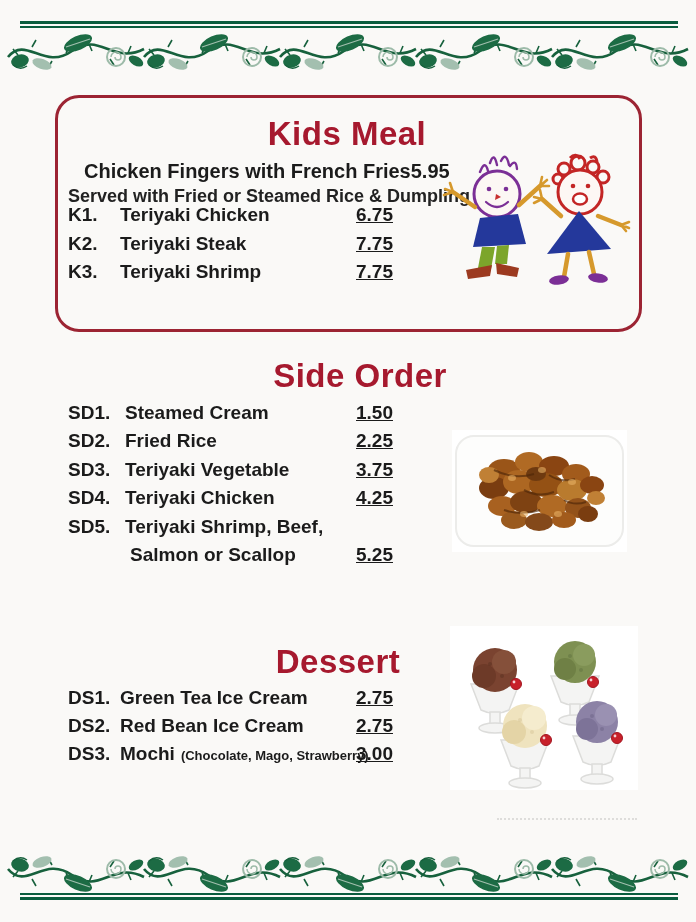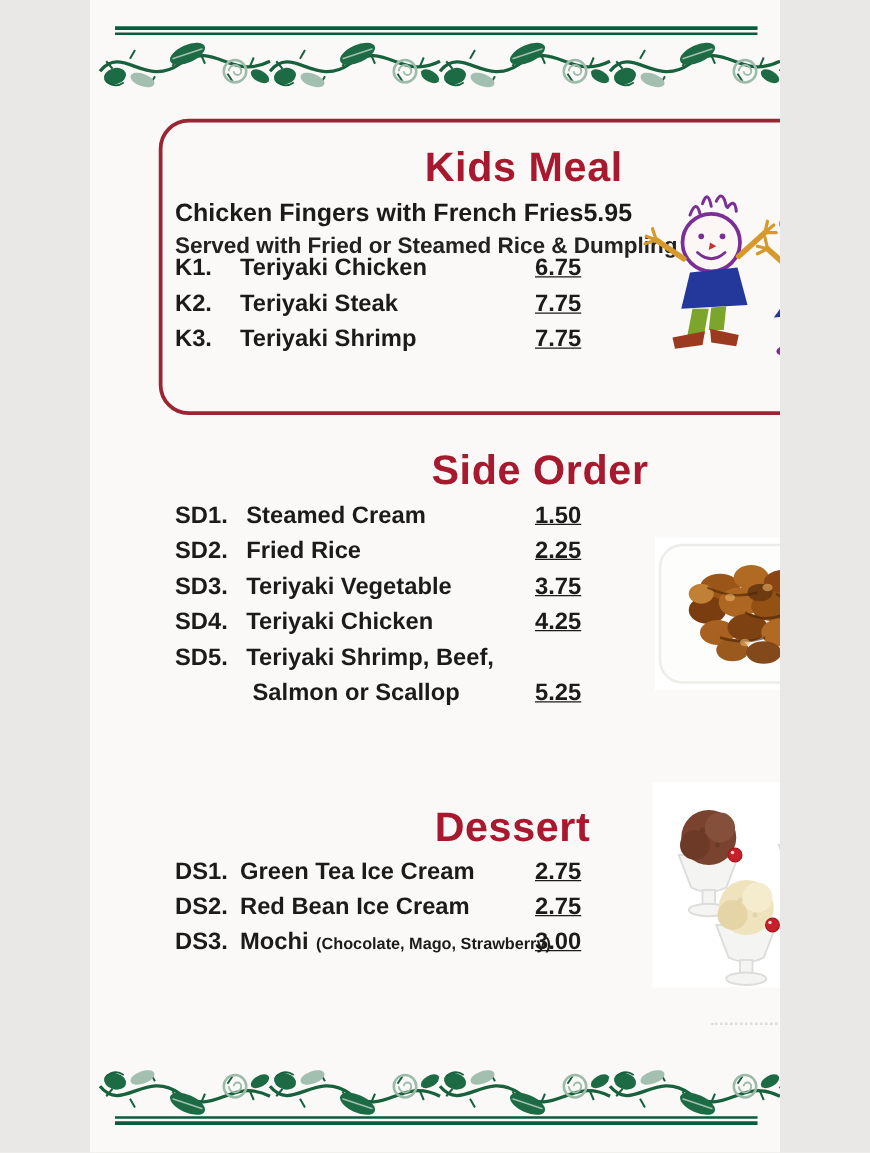--- a/index.html
+++ b/index.html
@@ -1,17 +1,17 @@
 <!DOCTYPE html>
 <html><head>
 <meta charset="utf-8">
 <style>
   html,body{margin:0;padding:0;background:#e9e8e6;}
   #page{
-    position:relative;width:552px;height:922px;margin:0 auto;
+    position:relative;width:696px;height:922px;margin:0 auto;
     background:#faf9f7;overflow:hidden;
     font-family:"Liberation Sans",sans-serif;color:#1b1b1b;
   }
   .abs{position:absolute;}
   
   .rule{position:absolute;left:20px;right:18px;height:8px;}
   .rule .thick{height:3px;background:#0a5c3e;}
   .rule .gap{height:2px;}
   .rule .thin{height:2px;background:#0a5c3e;}
   
@@ -19,21 +19,21 @@
   .vines.flip{transform:scaleY(-1);}
   
   .kids-box{
     position:absolute;left:55px;top:95px;width:581px;height:231px;
     border:3px solid #9c2433;border-radius:24px;background:transparent;
   }
   .section-title{
     position:absolute;font-size:33px;font-weight:700;color:#a6192e;
     letter-spacing:.5px;text-align:center;white-space:nowrap;
   }
-  .feat-line{position:absolute;left:68px;top:160px;font-size:20px;font-weight:700;white-space:nowrap;}
+  .feat-line{position:absolute;left:84px;top:160px;font-size:20px;font-weight:700;white-space:nowrap;}
   .feat-note{position:absolute;left:68px;top:186px;font-size:18px;font-weight:700;color:#222;}
   .row{position:absolute;left:0;width:100%;height:24px;font-size:19px;font-weight:700;}
   .code{position:absolute;left:68px;white-space:nowrap;}
   .name{position:absolute;left:120px;white-space:nowrap;}
   .name-sd{left:125px;}
   .name2{position:absolute;left:130px;white-space:nowrap;text-align:right;}
   .price{position:absolute;left:356px;white-space:nowrap;text-decoration:underline;}
   .small-note{font-size:13px;font-weight:700;margin-left:6px;}
   
   .photo{position:absolute;background:#ffffff;}

